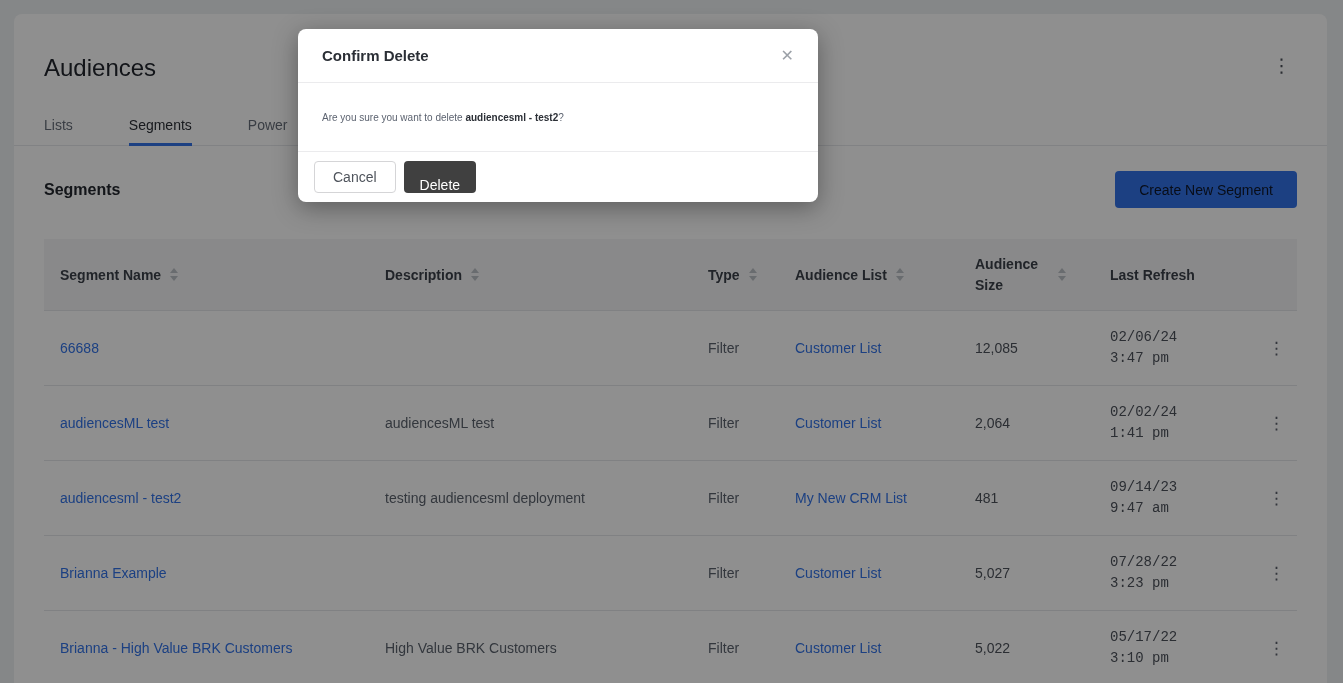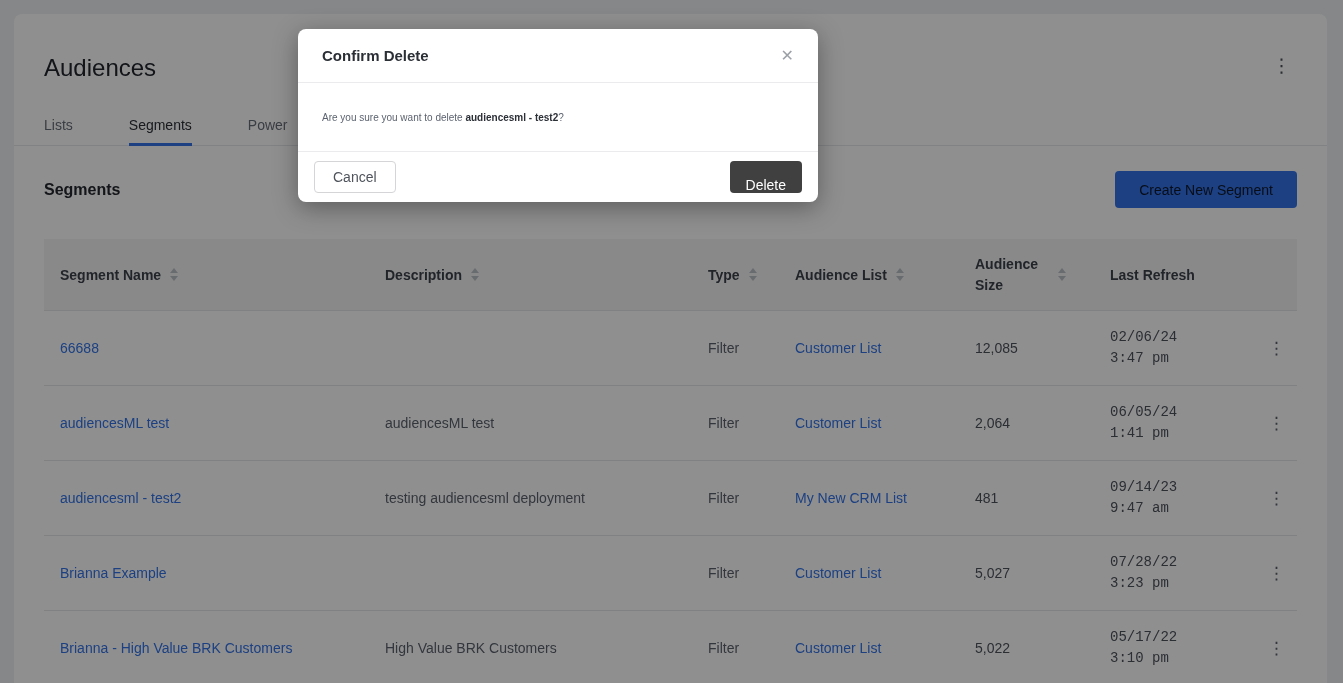--- a/index.html
+++ b/index.html
@@ -83,21 +83,21 @@
   }
   .modal-title { font-size:15px; font-weight:700; color:#2b2f36; }
   .modal-close { font-size:16px; color:#9ca1a8; cursor:pointer; padding:2px 4px; }
   .modal-body {
     height:69px; padding:0 24px; border-bottom:1px solid #ebebed;
     display:flex; align-items:center; font-size:10px; color:#5c6370;
   }
   .modal-body strong { color:#2b2f36; font-weight:700; }
   .modal-footer {
     height:50px; padding:0 16px;
-    display:flex; align-items:center; justify-content:space-between; gap:14px;
+    display:flex; align-items:center; justify-content:flex-start; gap:8px;
   }
   .btn-cancel {
     height:32px; padding:0 18px; background:#fff; border:1px solid #d5d5d7;
     border-radius:4px; font-size:14px; font-family:inherit; color:#4f545c; cursor:pointer;
   }
   .btn-delete {
     height:32px; padding:16px 16px; background:#404040; border:none;
     border-radius:4px; font-size:14px; font-family:inherit; color:#fff; cursor:pointer;
   }
 </style>
@@ -177,21 +177,21 @@
           <span class="kebab">⋮</span>
         </div>
     </div>
 
     <div class="grid row">
       <div class="cell"><a class="link">audiencesML test</a></div>
       <div class="cell">audiencesML test</div>
       <div class="cell">Filter</div>
       <div class="cell"><a class="link">Customer List</a></div>
       <div class="cell num">2,064</div>
-      <div class="cell"><span class="date">06/05/24 1:41 pm</span></div>
+      <div class="cell"><span class="date">02/02/24 1:41 pm</span></div>
       <div class="cell kebab-cell">
           <span class="kebab">⋮</span>
         </div>
     </div>
 
     <div class="grid row">
       <div class="cell"><a class="link">audiencesml - test2</a></div>
       <div class="cell">testing audiencesml deployment</div>
       <div class="cell">Filter</div>
       <div class="cell"><a class="link">My New CRM List</a></div>

